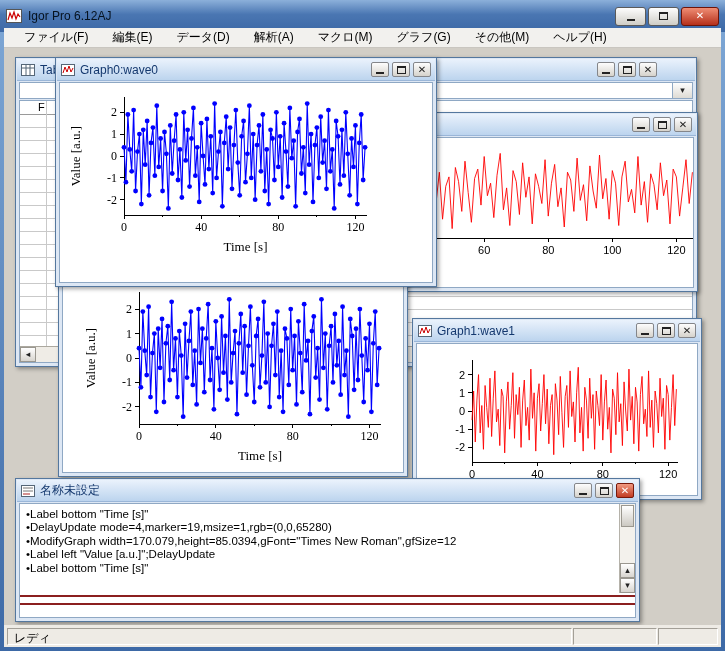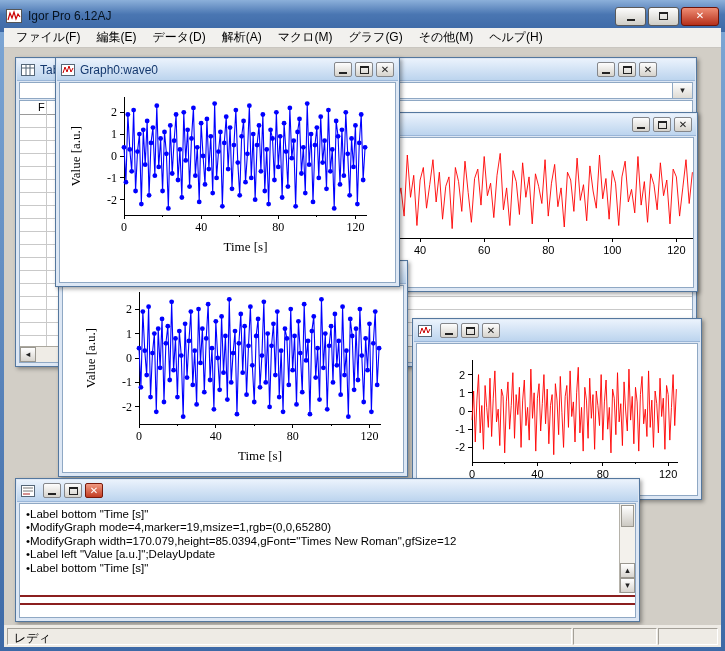--- a/index.html
+++ b/index.html
@@ -15,21 +15,21 @@
   .appicon  { width:16px; height:14px; margin-right:6px; display:inline-flex; }
   .apptitle { flex:1; font-size:12px; color:#06121f; }
   .mwb { width:31px; height:19px; margin-left:2px; border:1px solid #5a5a5a; border-radius:3px;
          background:linear-gradient(#fdfdfd,#cfcdc6); display:flex; align-items:center; justify-content:center; }
   .mwb.red { width:38px; background:linear-gradient(#ef8d74,#b5301b); border-color:#6e1408; }
   .mwb.red .gx { color:#fff; }
 
   .menubar { position:absolute; left:4px; right:4px; top:28px; height:20px;
              background:#f2f1ee; border-bottom:1px solid #c9c6c0;
              display:flex; align-items:center; padding-left:4px; }
-  .mi { padding:2px 8px; font-size:12px; white-space:nowrap; }
+  .mi { padding:2px 8px; font-size:12px; white-space:nowrap;margin-left:8px; }
 
   .client { position:absolute; left:4px; right:4px; top:48px; bottom:26px;
             background:#d2cec6; overflow:hidden; }
 
   .statusbar { position:absolute; left:4px; right:4px; bottom:4px; height:22px;
                background:#eeebe5; display:flex; align-items:center; gap:1px; padding:2px 3px; }
   .sb-panel { height:17px; border:1px solid #a39f97; border-bottom-color:#fff; border-right-color:#fff;
               background:#eeebe5; padding:1px 6px; font-size:12px; }
   .sb-main { flex:1; }
 
@@ -358,20 +358,21 @@
     </div>
 
     <div class="win" style="left:408px;top:270px;width:290px;height:182px;z-index:4;">
       <div class="tbar">
         <span class="wicon">
           <svg width="14" height="12">
               <rect x="0.5" y="0.5" width="13" height="11" fill="#fff" stroke="#567"></rect>
           <polyline points="2,9 4,3 6,8 8,2 10,8 12,4" fill="none" stroke="#c00" stroke-width="1"></polyline>
             </svg>
         </span>
+        <span class="wtitle">Graph1:wave1</span>
         <span class="cb">
             <span class="g-min"></span>
           </span>
         <span class="cb">
             <span class="g-max"></span>
           </span>
         <span class="cb">
             <span class="gx">✕</span>
           </span>
       </div>
@@ -398,21 +399,21 @@
               <text x="48" y="71" text-anchor="end" font-family="&quot;Liberation Sans&quot;,&quot;DejaVu Sans&quot;,sans-serif" font-size="11">0</text>
               <line x1="51" y1="48.785714285714285" x2="55" y2="48.785714285714285" stroke="#000" stroke-width="1" shape-rendering="crispEdges"></line>
               <text x="48" y="52.785714285714285" text-anchor="end" font-family="&quot;Liberation Sans&quot;,&quot;DejaVu Sans&quot;,sans-serif" font-size="11">1</text>
               <line x1="51" y1="30.57142857142857" x2="55" y2="30.57142857142857" stroke="#000" stroke-width="1" shape-rendering="crispEdges"></line>
               <text x="48" y="34.57142857142857" text-anchor="end" font-family="&quot;Liberation Sans&quot;,&quot;DejaVu Sans&quot;,sans-serif" font-size="11">2</text>
               <polyline points="55,76.1 56.63492063492063,47.0 58.26984126984127,98.0 59.904761904761905,56.1 61.53968253968254,30.6 63.17460317460318,88.9 64.80952380952381,61.5 66.44444444444444,105.3 68.07936507936508,41.5 69.71428571428571,63.4 71.34920634920636,83.4 72.98412698412699,34.2 74.61904761904762,92.5 76.25396825396825,54.2 77.88888888888889,26.9 79.52380952380952,77.9 81.15873015873015,65.2 82.79365079365078,101.6 84.42857142857143,45.1 86.06349206349206,52.4 87.6984126984127,108.9 89.33333333333333,57.9 90.96825396825398,37.9 92.60317460317461,85.2 94.23809523809524,61.5 95.87301587301587,28.7 97.5079365079365,94.3 99.14285714285714,50.6 100.77777777777777,70.6 102.4126984126984,43.3 104.04761904761904,103.4 105.68253968253967,56.1 107.31746031746032,36.0 108.95238095238096,81.6 110.58730158730158,63.4 112.22222222222223,96.1 113.85714285714286,25.1 115.4920634920635,74.3 117.12698412698413,48.8 118.76190476190476,107.1 120.39682539682539,54.2 122.03174603174604,39.7 123.66666666666666,87.0 125.3015873015873,59.7 126.93650793650794,30.6 128.57142857142856,79.8 130.20634920634922,45.1 131.84126984126985,99.8 133.47619047619048,61.5 135.11111111111111,50.6 136.74603174603175,110.7 138.38095238095238,39.7 140.015873015873,56.1 141.65079365079364,90.7 143.28571428571428,32.4 144.92063492063494,68.8 146.55555555555554,103.4 148.1904761904762,52.4 149.8253968253968,41.5 151.46031746031747,83.4 153.09523809523807,26.9 154.73015873015873,72.5 156.36507936507934,57.9 158,98.0 159.63492063492063,48.8 161.26984126984127,23.3 162.90476190476193,88.9 164.53968253968253,63.4 166.17460317460316,107.1 167.80952380952382,43.3 169.44444444444446,56.1 171.07936507936506,94.3 172.71428571428572,34.2 174.34920634920636,74.3 175.984126984127,50.6 177.61904761904762,105.3 179.25396825396825,47.0 180.8888888888889,61.5 182.52380952380952,81.6 184.15873015873015,30.6 185.79365079365078,96.1 187.42857142857144,57.9 189.06349206349208,36.0 190.6984126984127,85.2 192.33333333333331,63.4 193.96825396825398,108.9 195.6031746031746,45.1 197.23809523809524,54.2 198.87301587301587,90.7 200.5079365079365,28.7 202.14285714285714,77.9 203.77777777777777,59.7 205.4126984126984,101.6 207.04761904761907,37.9 208.6825396825397,67.0 210.3174603174603,87.0 211.95238095238093,25.1 213.5873015873016,76.1 215.22222222222223,52.4 216.85714285714286,99.8 218.4920634920635,43.3 220.12698412698413,57.9 221.76190476190476,107.1 223.3968253968254,50.6 225.03174603174602,32.4 226.66666666666669,79.8 228.3015873015873,65.2 229.93650793650792,92.5 231.57142857142856,26.9 233.20634920634922,83.4 234.84126984126985,56.1 236.47619047619048,103.4 238.11111111111111,47.0 239.74603174603175,59.7 241.38095238095238,88.9 243.015873015873,34.2 244.65079365079364,72.5 246.2857142857143,54.2 247.9206349206349,105.3 249.55555555555554,41.5 251.19047619047618,50.6 252.82539682539684,96.1 254.46031746031747,63.4 256.0952380952381,30.6 257.7301587301587,81.6 259.3650793650794,45.1 " fill="none" stroke="#ff0000" stroke-width="0.9"></polyline>
             </svg></div>
       </div>
     </div>
 
-    <div class="win" style="left:51px;top:9px;width:345px;height:230px;z-index:5;">
+    <div class="win" style="left:51px;top:9px;width:382px;height:230px;z-index:5;">
       <div class="tbar">
         <span class="wicon">
           <svg width="14" height="12">
               <rect x="0.5" y="0.5" width="13" height="11" fill="#fff" stroke="#567"></rect>
           <polyline points="2,9 4,3 6,8 8,2 10,8 12,4" fill="none" stroke="#c00" stroke-width="1"></polyline>
             </svg>
         </span>
         <span class="wtitle">Graph0:wave0</span>
         <span class="cb">
             <span class="g-min"></span>
@@ -585,34 +586,35 @@
     <div class="win" style="left:11px;top:430px;width:625px;height:144px;z-index:6;">
       <div class="tbar">
         <span class="wicon">
           <svg width="14" height="12">
               <rect x="0.5" y="0.5" width="13" height="11" fill="#fff" stroke="#567"></rect>
           <line x1="2" y1="3" x2="12" y2="3" stroke="#777"></line>
               <line x1="2" y1="6" x2="12" y2="6" stroke="#777"></line>
               <line x1="2" y1="9" x2="9" y2="9" stroke="#a22"></line>
             </svg>
         </span>
+        <span class="wtitle">名称未設定</span>
         <span class="cb">
             <span class="g-min"></span>
           </span>
         <span class="cb">
             <span class="g-max"></span>
           </span>
         <span class="cb red">
             <span class="gx">✕</span>
           </span>
       </div>
       <div class="cbody cmdbody">
         <div class="history">
           <div>•Label bottom "Time [s]"</div>
-          <div>•ModifyGraph mode=4,marker=19,msize=1,rgb=(0,0,65280)</div>
+          <div>•DelayUpdate mode=4,marker=19,msize=1,rgb=(0,0,65280)</div>
           <div>•ModifyGraph width=170.079,height=85.0394,gFont="Times New Roman",gfSize=12</div>
           <div>•Label left "Value [a.u.]";DelayUpdate</div>
           <div>•Label bottom "Time [s]"</div>
         </div>
         <div class="vscroll">
           <div class="vthumb"></div>
           <div class="vbtns">
             <span class="sbtn">
                 <span class="arr">▴</span>
               </span>

